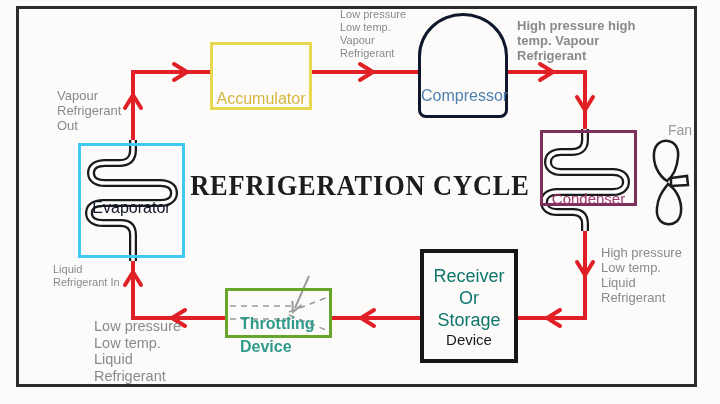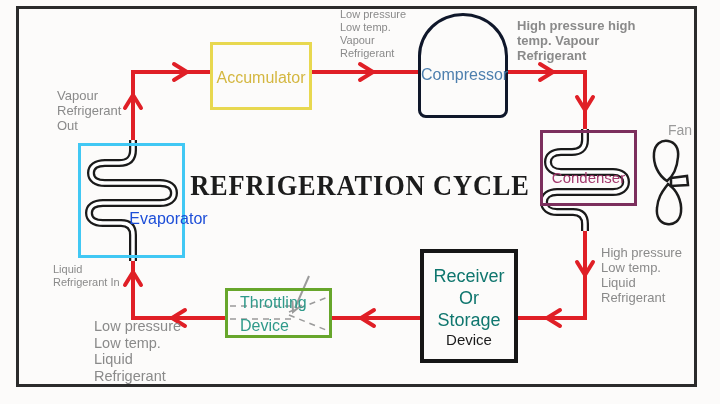--- a/index.html
+++ b/index.html
@@ -12,32 +12,32 @@
     position:absolute;left:16px;top:6px;width:675px;height:375px;
     border:3px solid #2b2b2b;background:transparent;
   }
   svg.layer{position:absolute;left:0;top:0;width:720px;height:404px;}
   .title{
     position:absolute;left:50%;top:168px;transform:translateX(-50%) scaleX(.88);
     font-family:"Liberation Serif", serif;font-size:30px;font-weight:600;
     color:#1c1c1c;letter-spacing:1px;white-space:nowrap;
   }
   .box{position:absolute;box-sizing:border-box;}
-  .box .lbl{position:absolute;left:0;width:100%;text-align:center;}
+  .box .lbl{position:absolute;left:0;width:100%;text-align:center;margin-top:21px;}
   .accumulator{left:210px;top:42px;width:102px;height:68px;border:3px solid #e8d84f;}
   .accumulator .lbl{top:24px;font-size:16px;color:#d4b740;}
   .compressor{left:418px;top:13px;width:90px;height:105px;border:3px solid #0f172a;
     border-radius:46px 46px 8px 8px / 44px 44px 8px 8px;}
   .compressor .lbl{top:50px;font-size:16px;color:#4d7fae;}
   .condenser{left:540px;top:130px;width:97px;height:76px;border:3px solid #7c2f5d;}
   .condenser .lbl{top:36px;font-size:15px;color:#a43a6e;}
   .evaporator{left:78px;top:143px;width:107px;height:115px;border:3px solid #41c8f4;}
-  .evaporator .lbl{top:64px;font-size:16px;color:#1d4ed8;padding-left:37px;}
+  .evaporator .lbl{top:32px;font-size:16px;color:#0f172a;}
   .throttling{left:225px;top:288px;width:107px;height:50px;border:3px solid #67a62b;}
-  .throttling .lbl{top:0px;text-align:left;padding-left:12px;font-size:16px;font-weight:400;
+  .throttling .lbl{top:0px;text-align:left;padding-left:12px;font-size:16px;font-weight:700;
     color:#2f9a8a;line-height:23px;white-space:pre-line;}
   .receiver{left:420px;top:249px;width:98px;height:114px;border:4px solid #161616;}
   .receiver .main{position:absolute;top:12px;left:0;width:100%;text-align:center;
     font-size:18px;font-weight:500;color:#0f766e;line-height:22px;white-space:pre-line;}
   .receiver .sub{position:absolute;top:78px;left:0;width:100%;text-align:center;
     font-size:15px;font-weight:500;color:#1b1b1b;}
   .note{position:absolute;color:#8a8a8a;white-space:pre-line;}
   .note.small{font-size:11px;line-height:13px;}
   .note.mid{font-size:13px;line-height:15px;}
   .note.big{font-size:14.5px;line-height:16.5px;}

